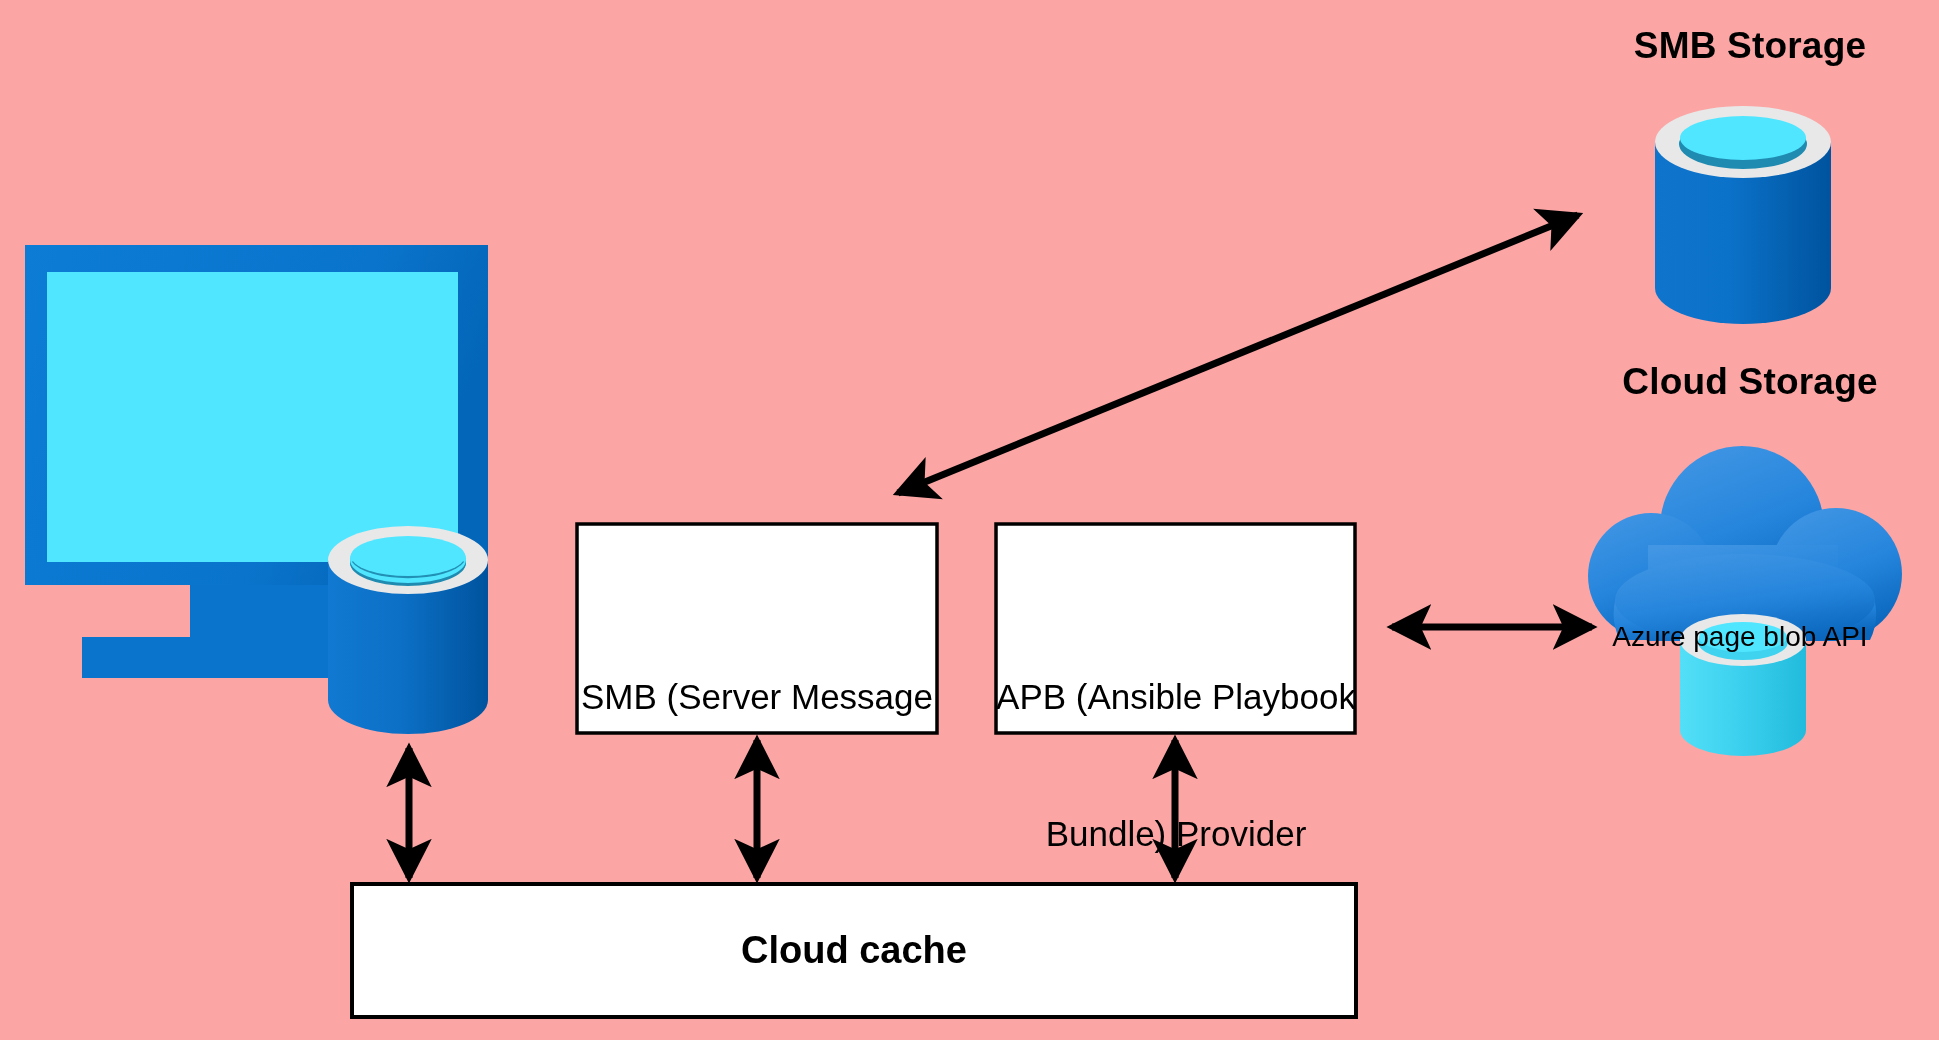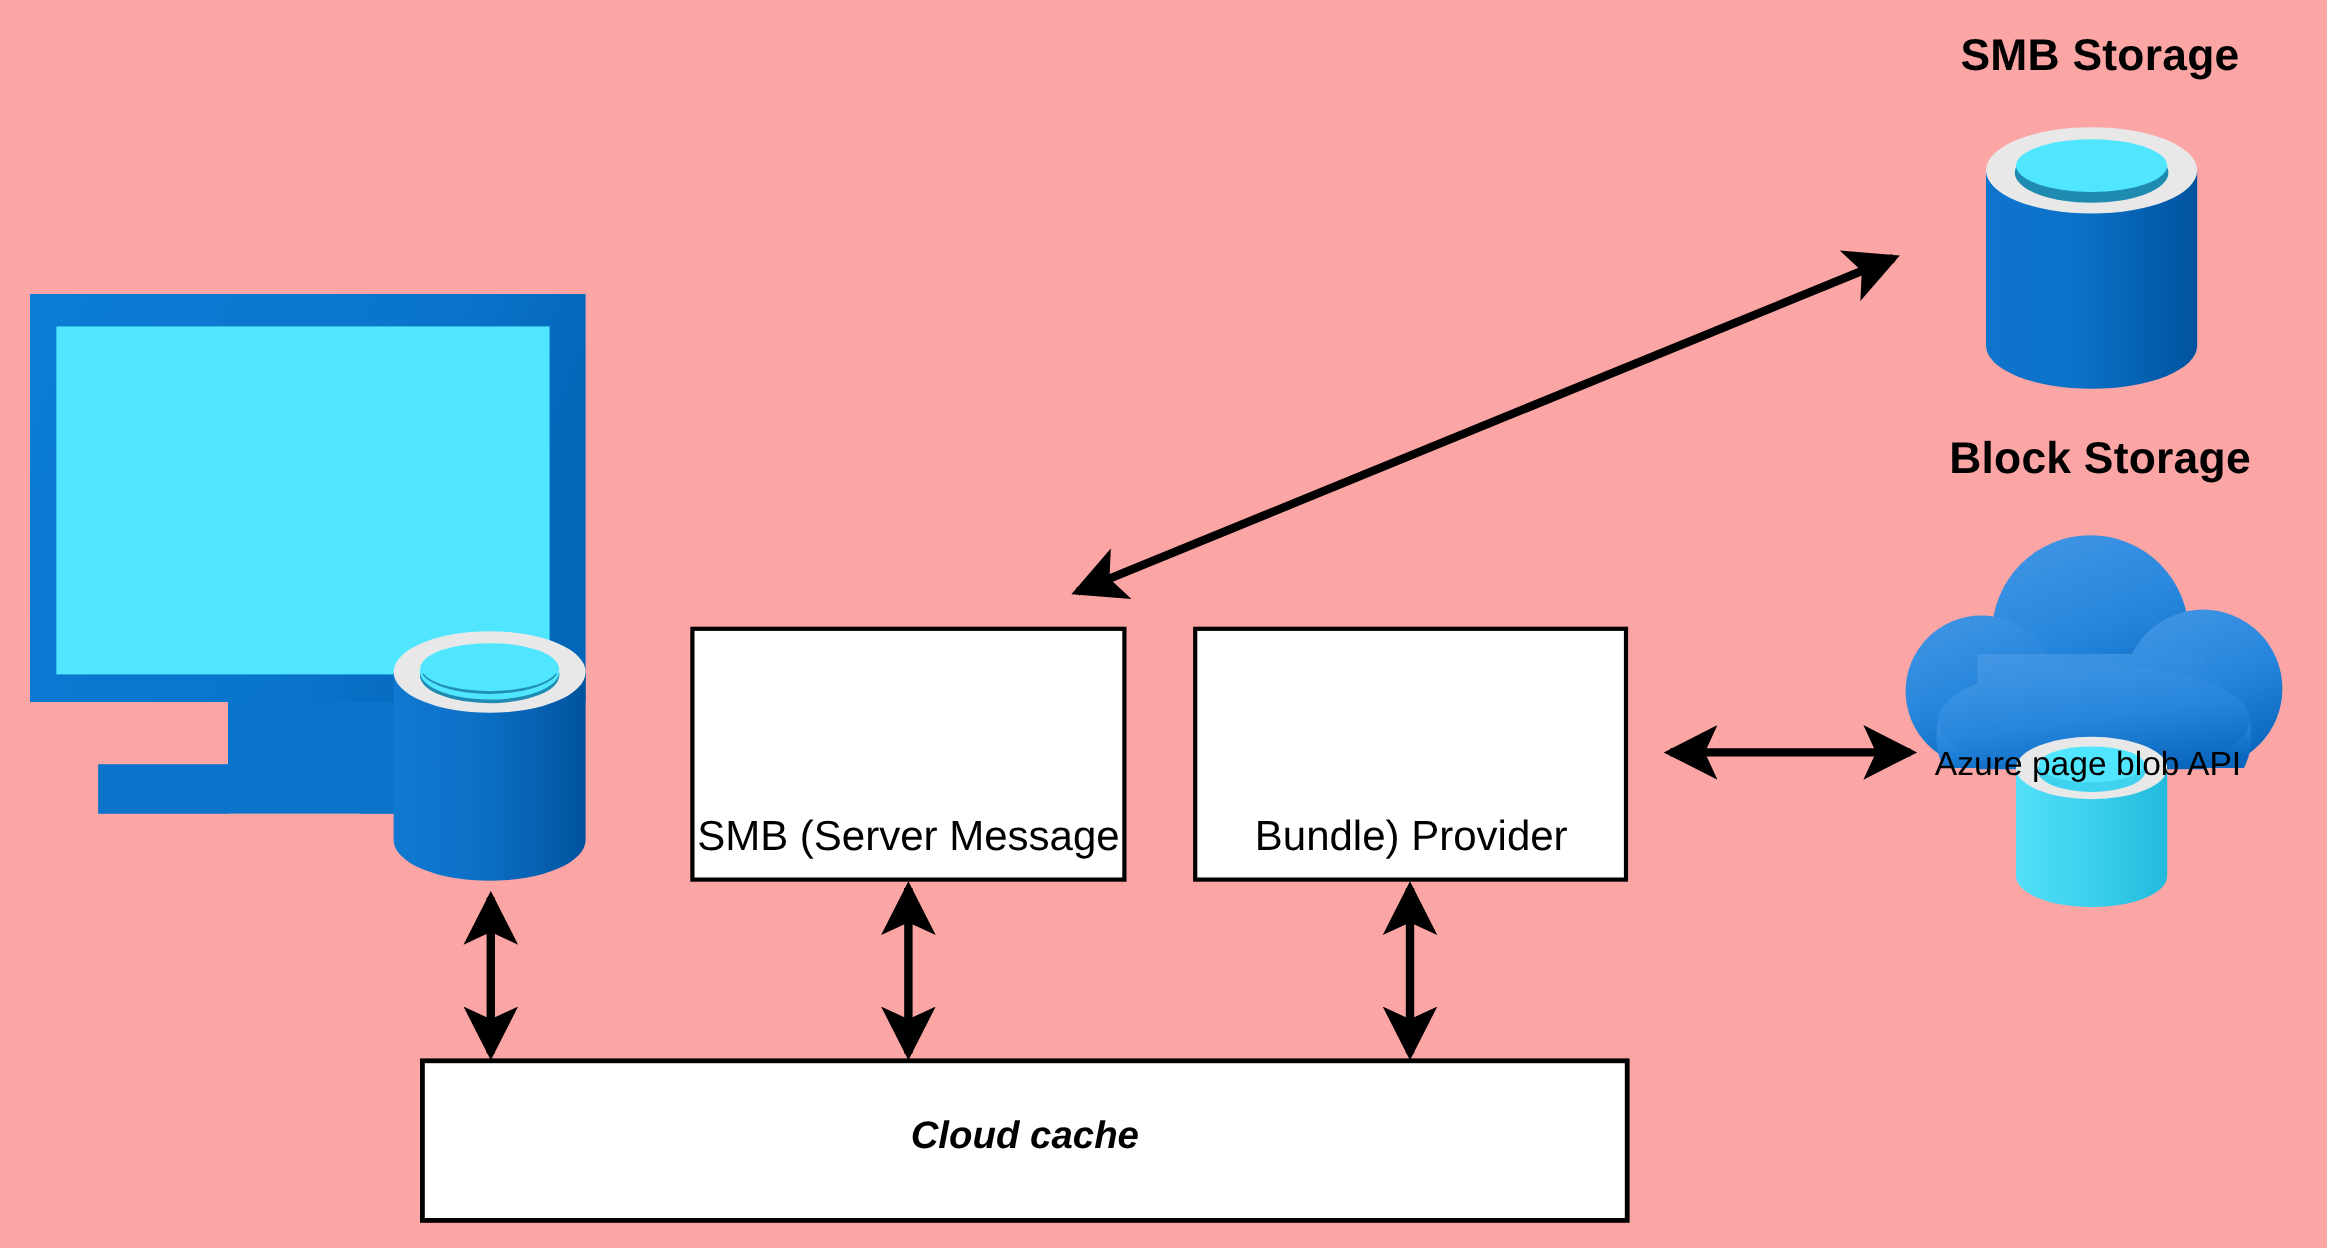--- a/index.html
+++ b/index.html
@@ -38,21 +38,21 @@
   .box-text{
     font-size:35px;font-weight:normal;
     color:#000000;
     text-align:center;
     line-height:1.30;
   }
   .box-smb-text{left:577px;top:583px;width:360px;}
   .box-apb-text{left:996px;top:583px;width:360px;}
   .box-cache-text{
     left:352px;top:928px;width:1004px;
-    font-size:32px;font-weight:bold;text-align:center;font-style:italic;
+    font-size:38px;font-weight:bold;text-align:center;
   }
 </style>
 </head>
 <body>
 
 <div id="stage">
 
   <svg id="canvas" viewBox="0 0 1939 1040" xmlns="http://www.w3.org/2000/svg">
     <defs>
       <linearGradient id="gCyl" x1="0" y1="0" x2="1" y2="0">
@@ -154,27 +154,28 @@
 
     <line x1="409" y1="748" x2="409" y2="878" stroke="#000000" stroke-width="7" marker-start="url(#arrTail)" marker-end="url(#arrHead)"></line>
 
     <line x1="757" y1="740" x2="757" y2="878" stroke="#000000" stroke-width="7" marker-start="url(#arrTail)" marker-end="url(#arrHead)"></line>
 
     <line x1="1175" y1="740" x2="1175" y2="878" stroke="#000000" stroke-width="7" marker-start="url(#arrTail)" marker-end="url(#arrHead)"></line>
   </svg>
 
   <div class="lbl title-smb ctr">SMB Storage</div>
 
-  <div class="lbl title-cloud ctr">Block Storage</div>
+  <div class="lbl title-cloud ctr">Cloud Storage</div>
 
   <div class="lbl cap-azure ctr">Azure page blob API</div>
 
   <div class="lbl box-text box-smb-text">
     <div>SMB (Server Message</div>
   </div>
 
   <div class="lbl box-text box-apb-text">
+    <div>APB (Ansible Playbook</div>
     <div>Bundle) Provider</div>
   </div>
 
   <div class="lbl box-cache-text">Cloud cache</div>
 
 </div>
 
 </body></html>

